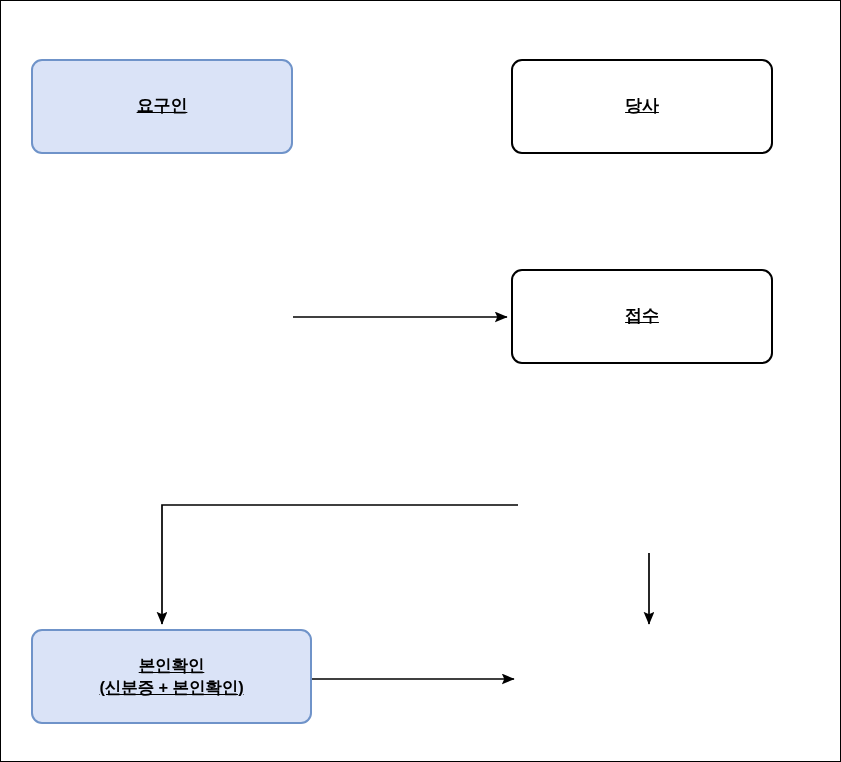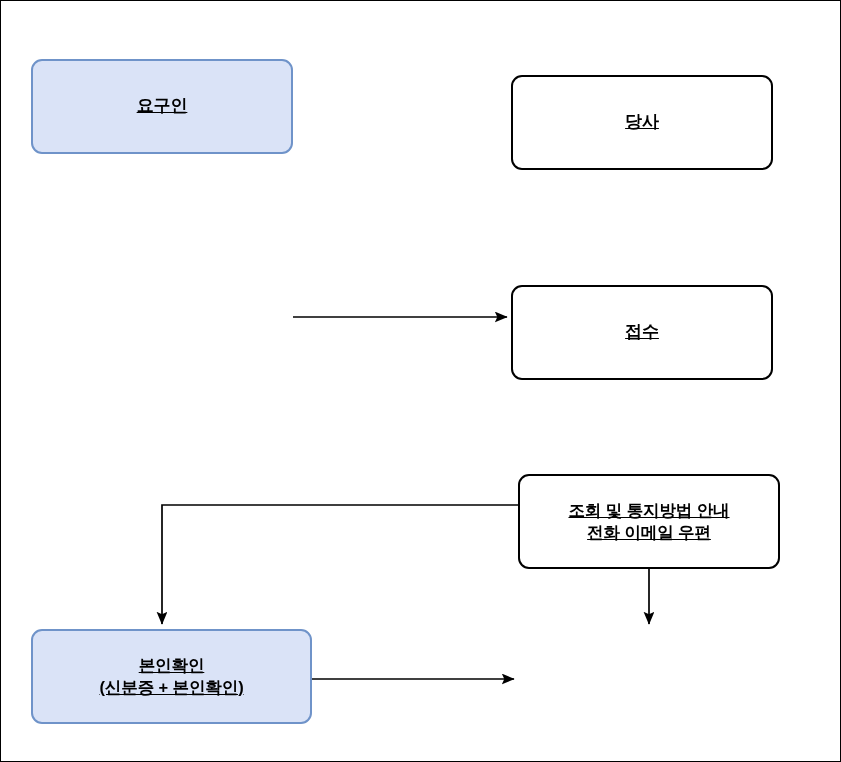--- a/index.html
+++ b/index.html
@@ -39,21 +39,20 @@
     padding: 0 8px;
     text-decoration: underline;
   }
   .node.blue {
     background: #dae3f7;
     border: 2px solid #6f93c9;
   }
   .node.white {
     background: #ffffff;
     border: 2px solid #000000;
-    margin-top: 16px;
   }
   .fs-17 { font-size: 17px; }
   .fs-16 { font-size: 16.5px; }
 
   .edge-layer {
     position: absolute;
     left: 0;
     top: 0;
     width: 841px;
     height: 762px;
@@ -85,24 +84,20 @@
 
   <div class="node white fs-17" style="left:510px; top:58px; width:262px; height:95px;">
     <span class="node-label">당사</span>
   </div>
 
 
   <div class="node white fs-17" style="left:510px; top:268px; width:262px; height:95px;">
     <span class="node-label">접수</span>
   </div>
 
-  <div class="node white fs-16" style="left:517px; top:457px; width:262px; height:95px;">
-    <span class="node-label">조회 및 통지방법 안내
-전화 이메일 우편</span>
-  </div>
 
   <div class="node blue fs-16" style="left:30px; top:628px; width:281px; height:95px;">
     <span class="node-label">본인확인
 (신분증 + 본인확인)</span>
   </div>
 
 
 </div>
 
 </body></html>

